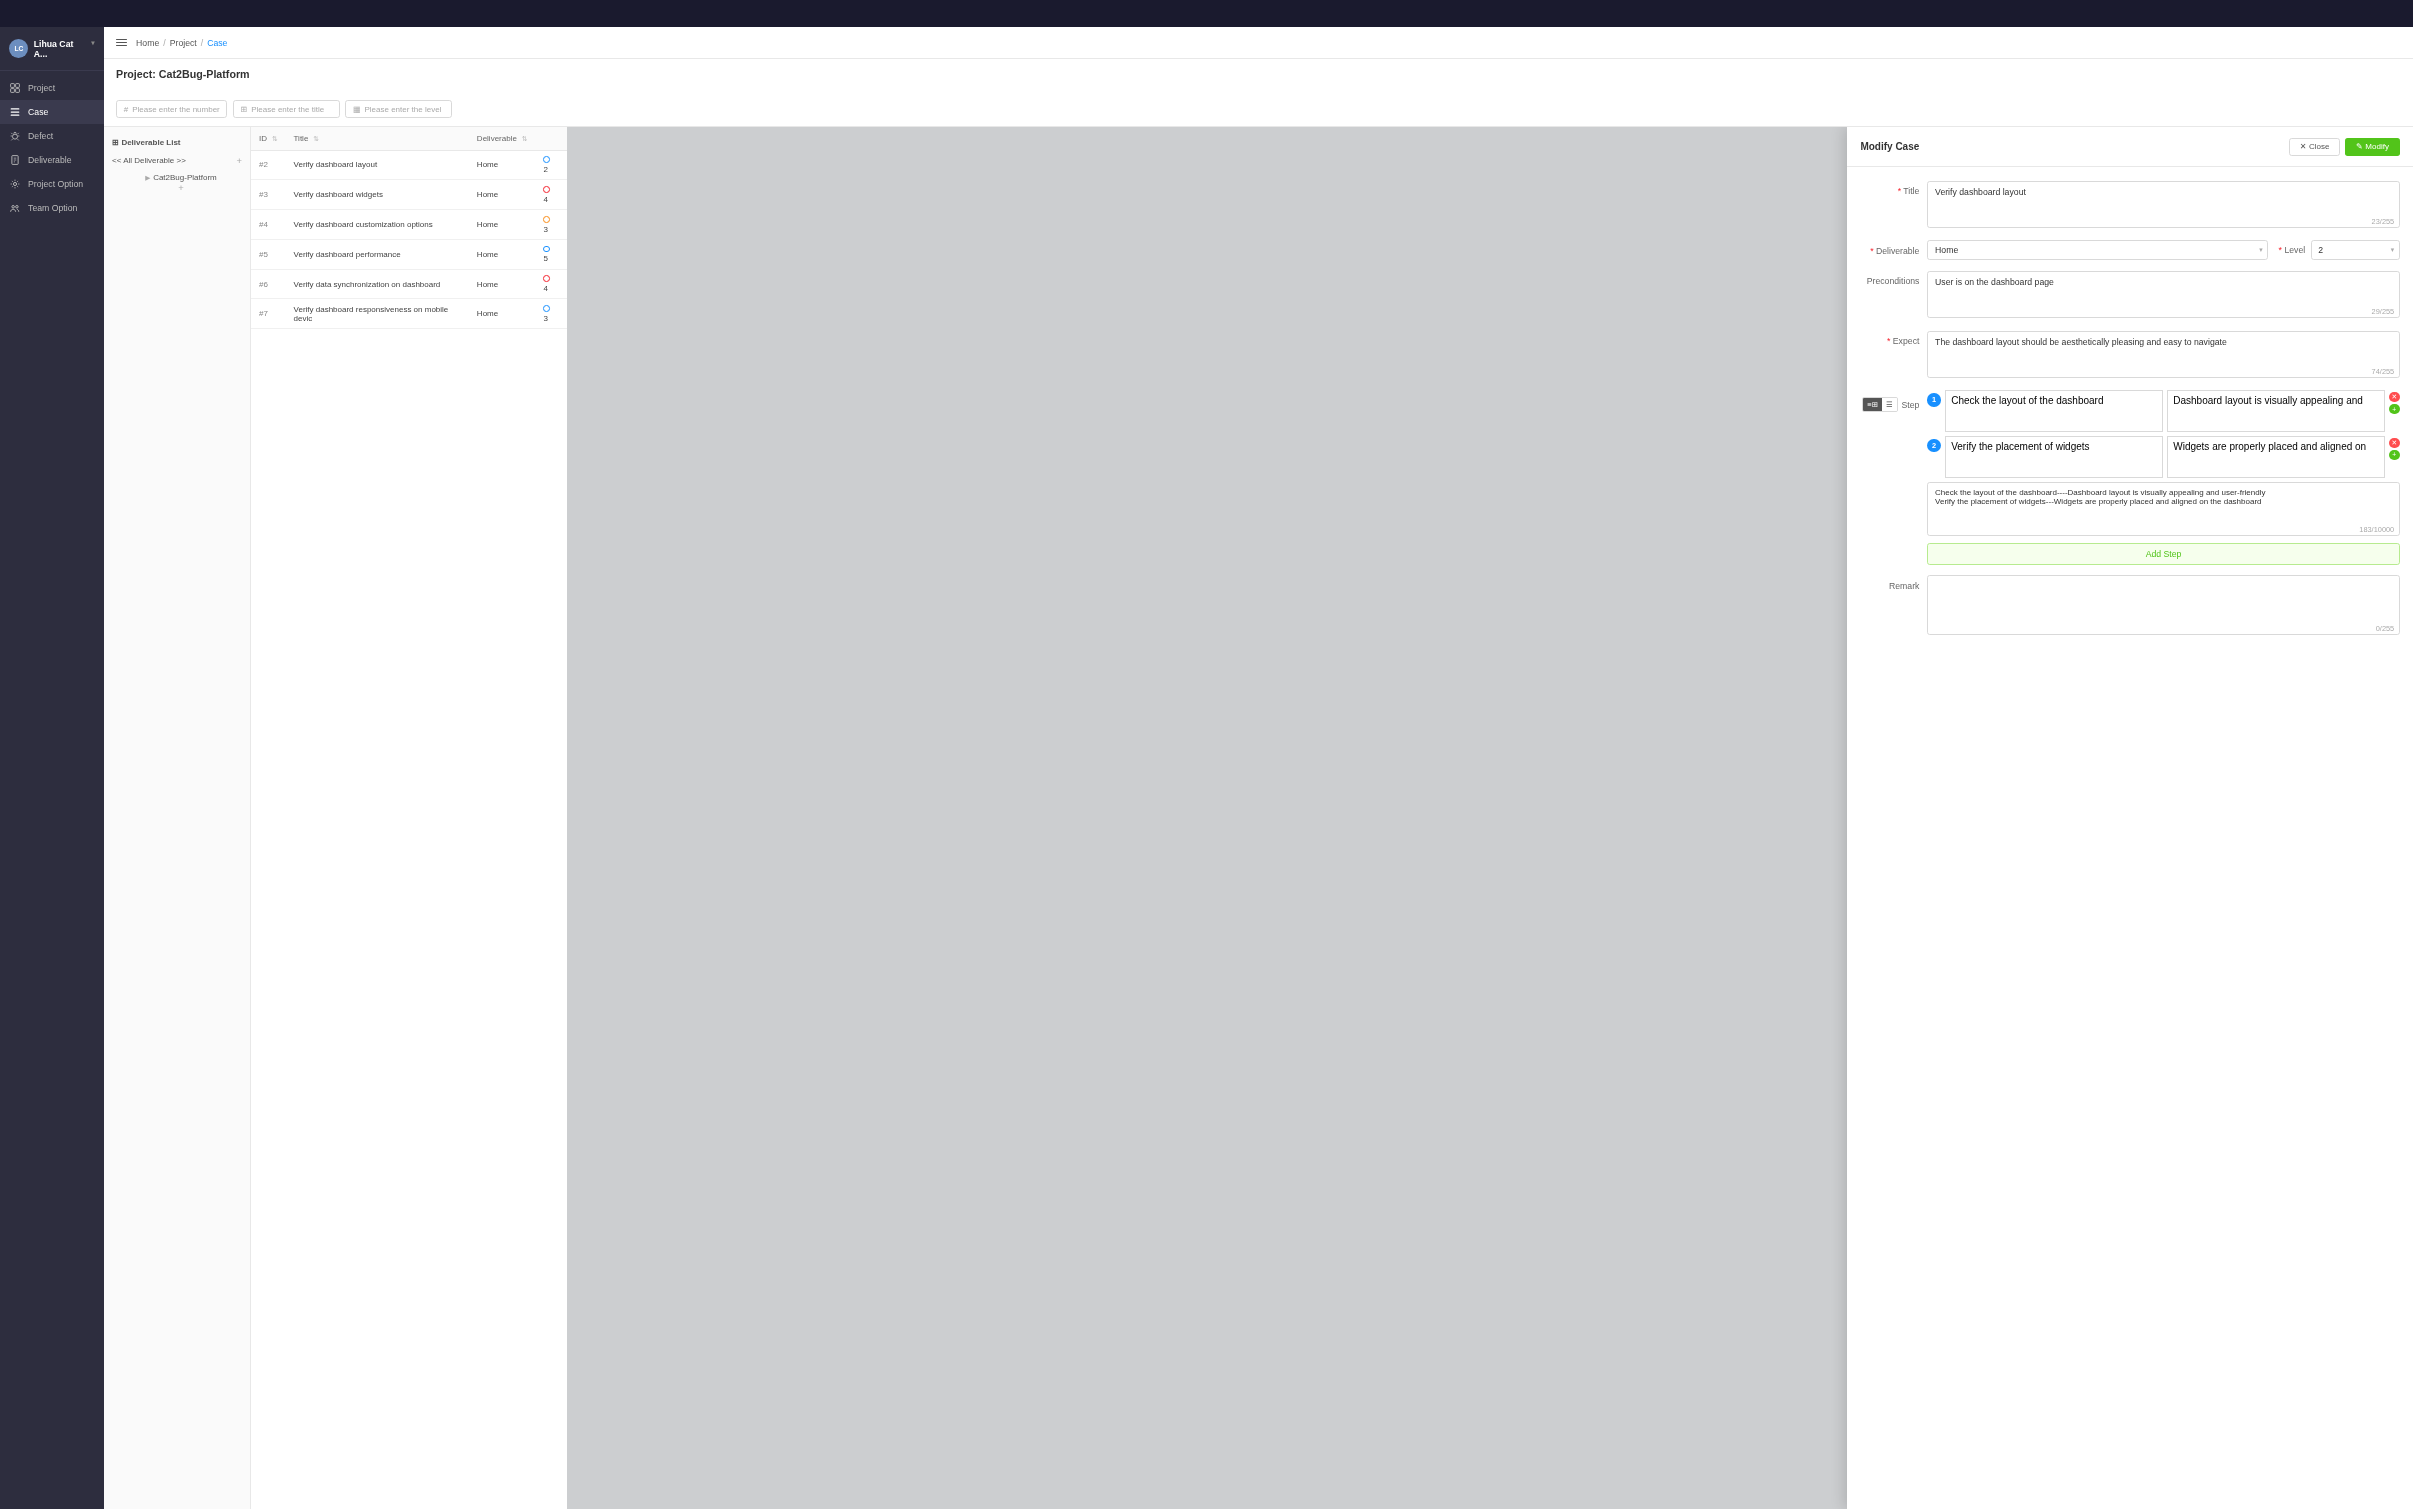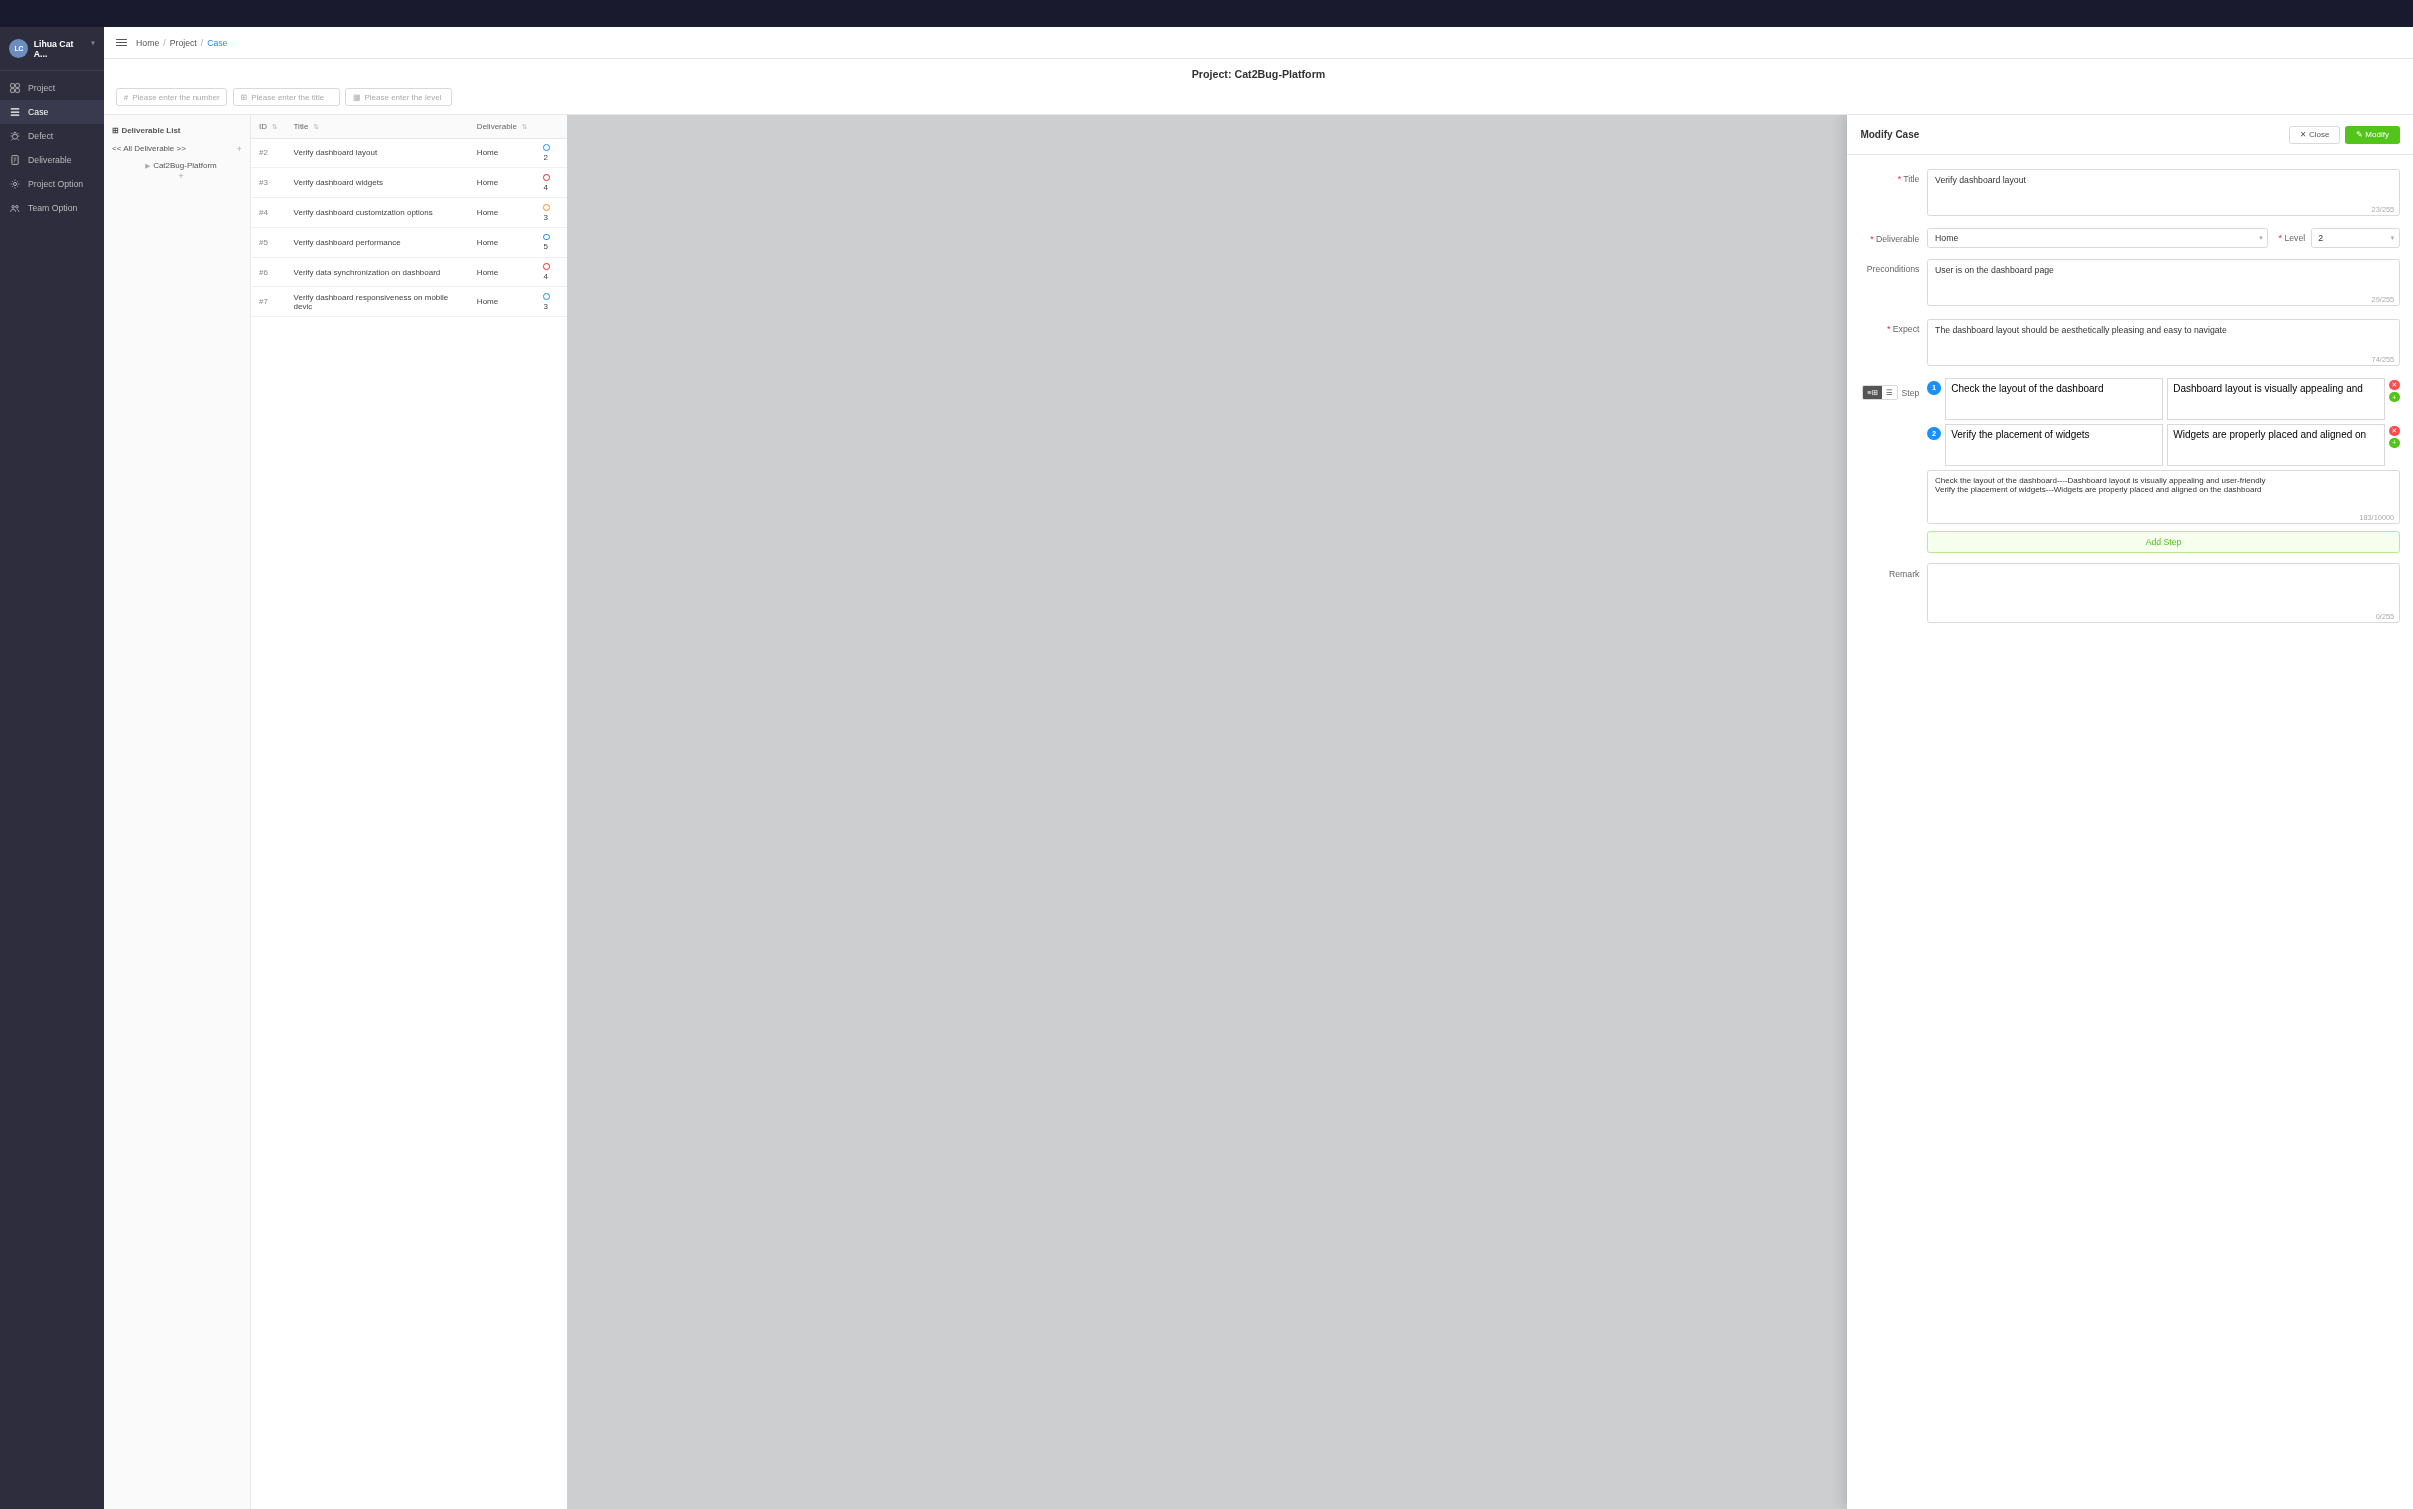--- a/index.html
+++ b/index.html
@@ -24,21 +24,21 @@
     
     .content-topbar { height: 32px; background: #fff; display: flex; align-items: center; padding: 0 12px; gap: 4px; border-bottom: 0.7px solid #e8e8e8; flex-shrink: 0; }
     .hamburger { display: flex; flex-direction: column; gap: 2px; cursor: pointer; margin-right: 5.4px; }
     .hamburger span { display: block; width: 10.7px; height: 1.3px; background: #555; border-radius: 0.7px; }
     .breadcrumb-item { color: #555; font-size: 8.7px; }
     .breadcrumb-sep { color: #aaa; font-size: 8.7px; }
     .breadcrumb-item.active { color: #1890ff; }
 
     
     .project-header { background: #fff; padding: 9.4px 12px 0; border-bottom: 0.7px solid #e8e8e8; flex-shrink: 0; }
-    .project-title { font-size: 10.7px; font-weight: 600; color: #333; margin-bottom: 8px; text-align: center; }
+    .project-title { font-size: 10.7px; font-weight: 600; color: #333; margin-bottom: 20px; }
 
     
     .filter-bar { display: flex; gap: 5.4px; padding: 0 0 8px; }
     .filter-input { display: flex; align-items: center; gap: 4px; border: 0.7px solid #d9d9d9; border-radius: 2.7px; padding: 3.4px 6.7px; background: #fff; font-size: 8px; color: #aaa; min-width: 107px; cursor: pointer; }
 
     
     .main-content { display: flex; flex: 1; overflow: hidden; }
 
     
     .left-panel { width: 463px; display: flex; flex-direction: column; overflow: hidden; background: #fff; flex-shrink: 0; }

